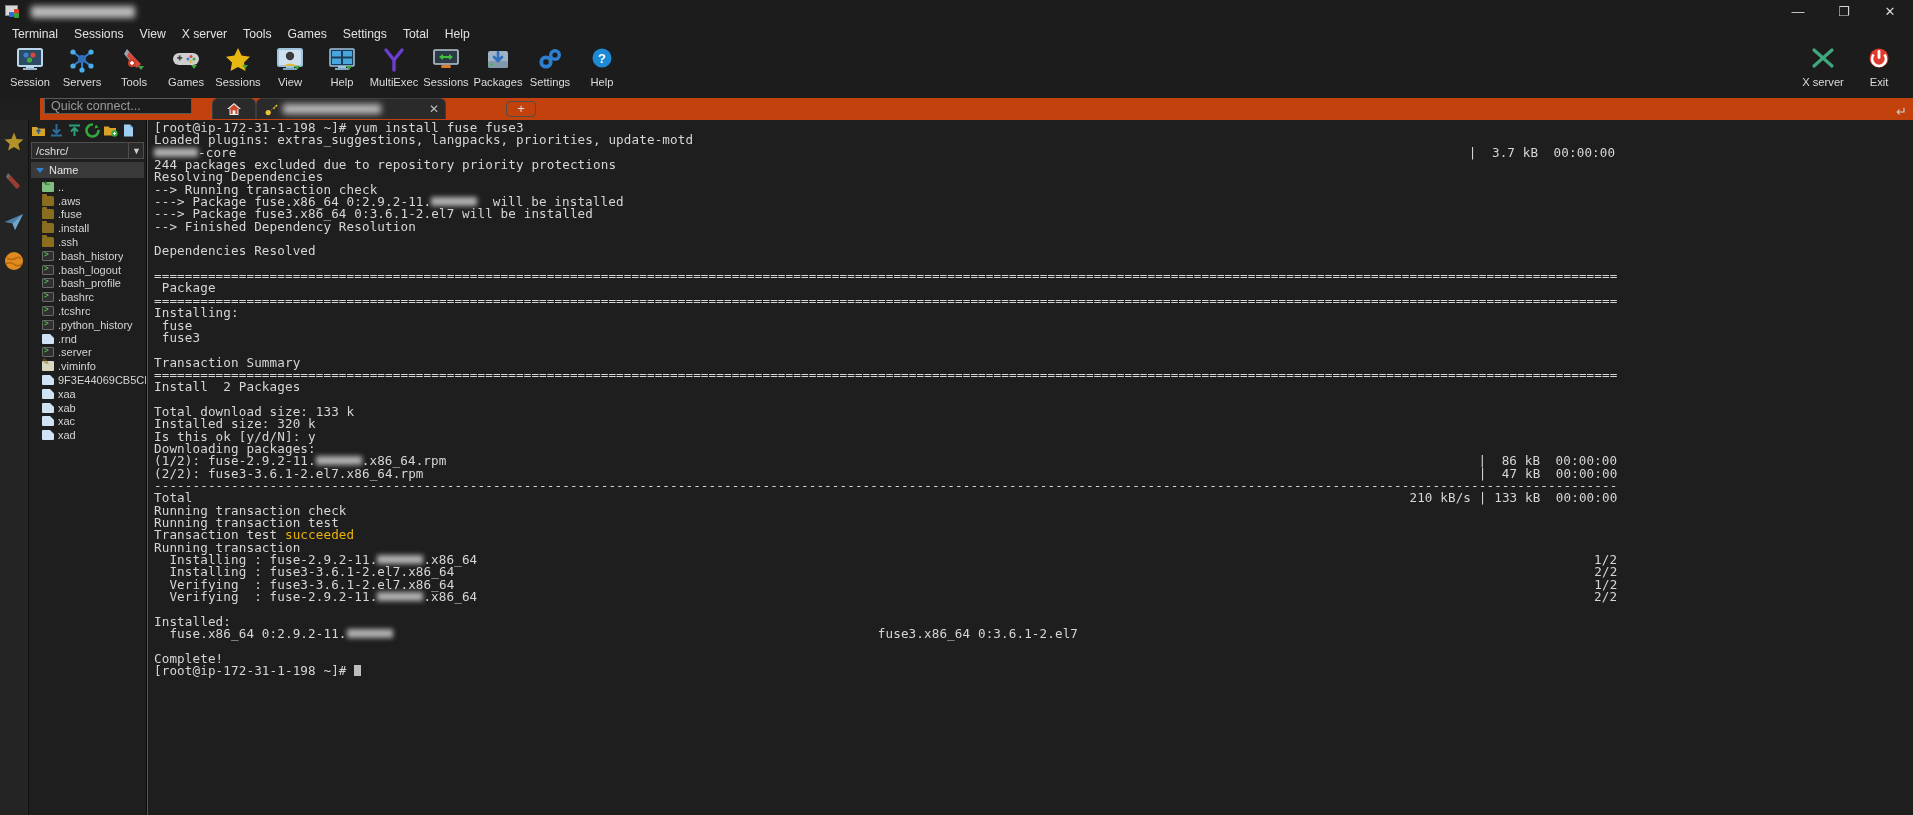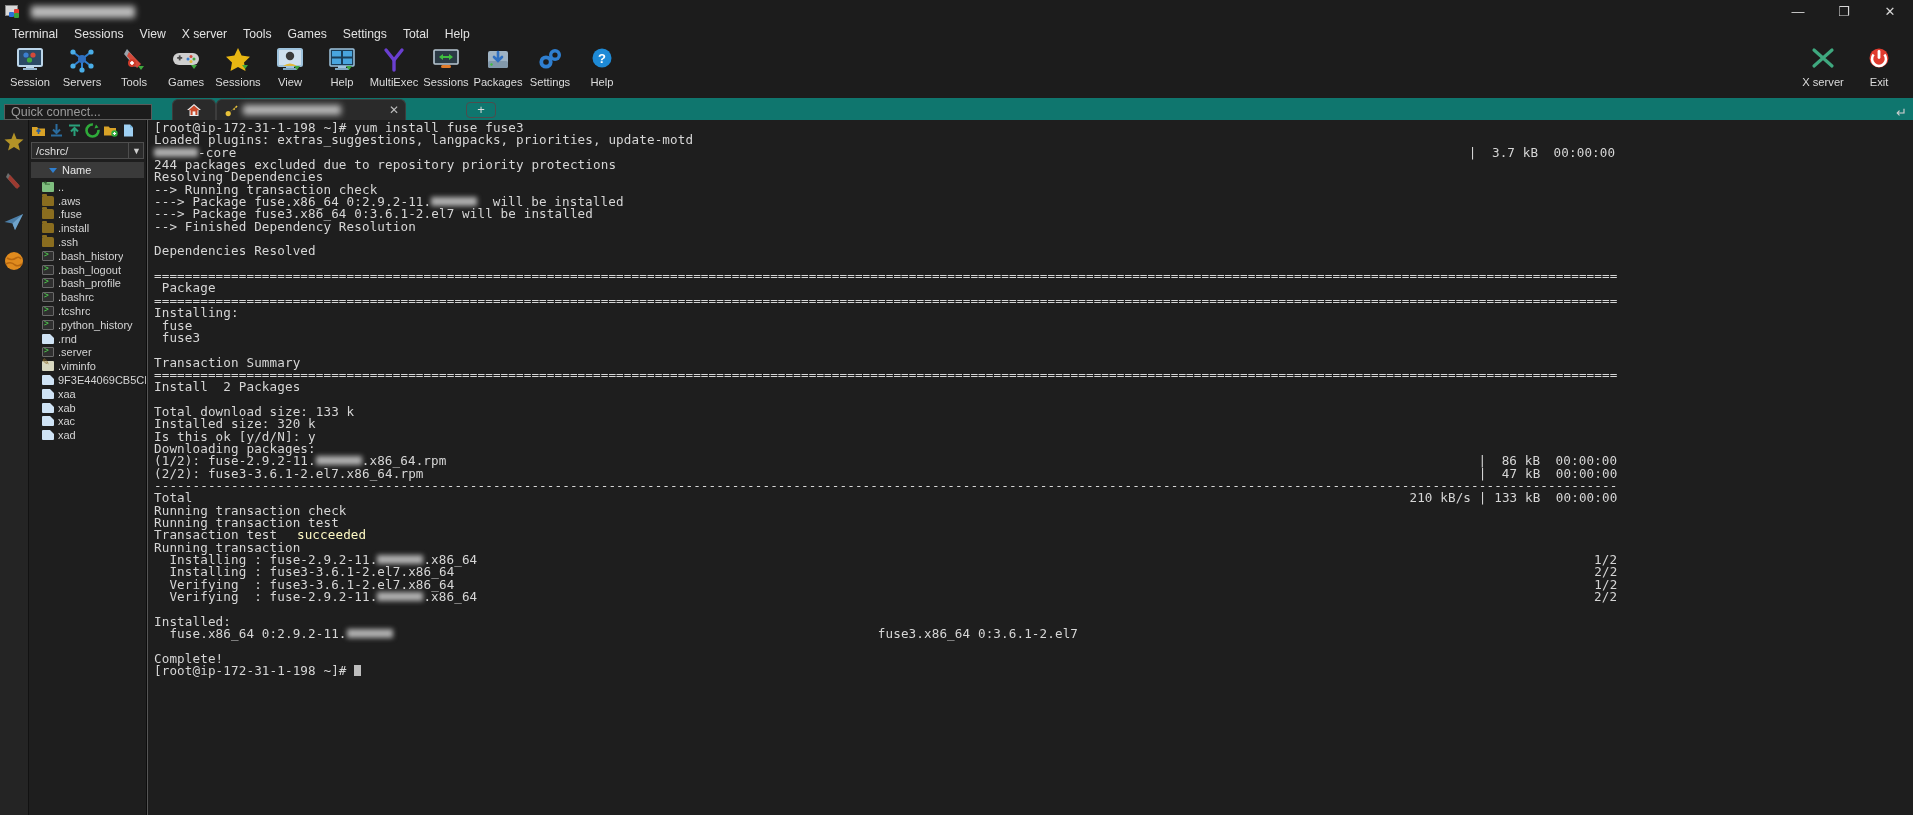--- a/index.html
+++ b/index.html
@@ -53,21 +53,21 @@
   .tbitem {
     width: 52px; display:flex; flex-direction:column; align-items:center;
     padding-top: 3px; gap: 2px;
   }
   .tbitem .lbl { color:#dcdcdc; font-size:11.2px; white-space:nowrap; }
   .tbicon { width: 30px; height: 28px; position: relative; }
   .toolbar .right { position:absolute; right: 6px; top: 0; display:flex; }
   .toolbar .right .tbitem { width: 56px; }
 
   
-  .midrow { height: 22px; background:#0f766e; display:flex; align-items:flex-end; }
+  .midrow { height: 22px; background:#c2410c; display:flex; align-items:flex-start;margin-left:40px; }
   .qconnect {
     width: 148px; margin: 0 2px 0 4px; background:#1c1c1c; border:1px solid #5a5a5a;
     color:#9a9a9a; font-size:12.5px; display:flex; align-items:center; padding-left:6px;
   }
   .tabstrip { flex:1 1 auto; display:flex; align-items:flex-end; position:relative; }
   .tabgap { width: 16px; }
   .tabhome {
     width: 44px; height: 21px; background:#2a2a2a; border:1px solid #3d3d3d; border-bottom:none;
     border-radius:6px 6px 0 0; display:flex; align-items:center; justify-content:center;
     margin-left: 2px;
@@ -101,21 +101,21 @@
   .sftp-tools { height: 20px; display:flex; align-items:center; gap:3px; padding-left:2px; background:#1e1e1e; }
   .sftp-tools .ti { width: 15px; height: 15px; position:relative; }
   .sftp-path {
     height: 17px; margin: 2px 2px 0 2px; background:#2b2b2b; border:1px solid #4e4e4e;
     display:flex; align-items:center; justify-content:space-between; padding: 0 2px 0 4px;
     color:#e0e0e0; font-size:11px;
   }
   .sftp-path .chev { color:#cfcfcf; font-size:9px; border-left:1px solid #4e4e4e; padding-left:3px; height:100%; display:flex; align-items:center;}
   .sftp-head {
     height: 16px; margin: 3px 2px 0 2px; background:#3a3a3a; display:flex; align-items:center;
-    gap:5px; padding-left:18px; color:#e6e6e6; font-size:11px;
+    gap:5px; padding-left:5px; color:#e6e6e6; font-size:11px;
   }
   .sftp-head .caret { width:0;height:0;border-left:4px solid transparent;border-right:4px solid transparent;border-top:5px solid #2f7fd0;}
   .sftp-list { flex:1 1 auto; overflow:hidden; padding-top:2px; }
   .frow { height: 13.8px; display:flex; align-items:center; gap:4px; padding-left:13px; color:#d4d4d4; font-size:11px; white-space:nowrap;}
   .frow .nm { overflow:hidden; text-overflow:clip; }
   .fi { width:12px; height:10px; flex:0 0 auto; position:relative; }
   .fi.folder { background:#8a6d1f; border-radius:1px 2px 1px 1px; }
   .fi.folder:before { content:""; position:absolute; left:0; top:-2px; width:5px;height:2px;background:#8a6d1f;border-radius:1px 1px 0 0;}
   .fi.up { background:#7fbf7f; border-radius:1px; }
   .fi.up:before { content:"⬑"; position:absolute; left:1px; top:-3px; font-size:9px; color:#2b5c2b; }
@@ -126,21 +126,21 @@
   .fi.vim { background:#d8d8c0; border-radius:1px; }
   .fi.vim:before { content:"✎"; position:absolute; left:0px; top:-4px; font-size:9px; color:#8a6a2a;}
 
   
   .termwrap { flex:1 1 auto; background:#1e1e1e; position:relative; border-left:1px solid #555; }
   .term {
     font-family: "DejaVu Sans Mono", "Liberation Mono", monospace;
     font-size: 12.6px; line-height: 12.35px; color:#d6d6d6;
     padding: 2px 0 0 6px; white-space: pre; letter-spacing: 0.12px;
   }
-  .term .g { color:#fef9c3;margin-left:12px; }
+  .term .g { color:#eab308; }
   .term .redact { display:inline-block; background:#b0b0b0; filter: blur(2.6px); height:9px; vertical-align:-1px;}
 </style>
 </head>
 <body>
 
 <div id="app">
 
   <div class="titlebar">
     <div class="tb-icon">
       <div class="scr"></div>

